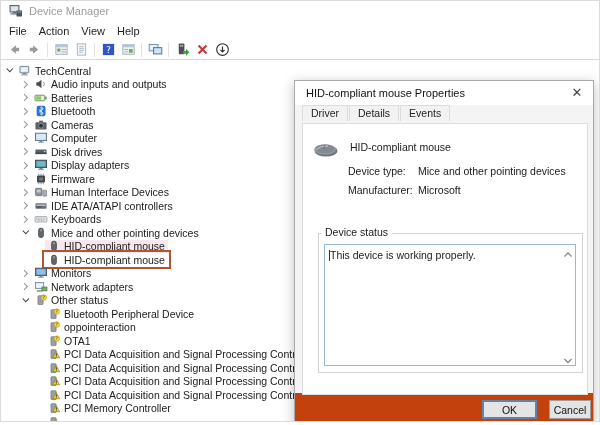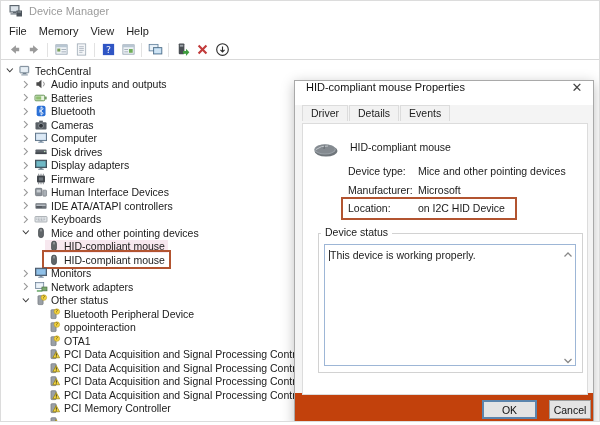--- a/index.html
+++ b/index.html
@@ -25,21 +25,21 @@
   .expander svg { width:9px; height:11px; }
   .row-content { display:flex; align-items:center; height:13px; padding:0 3px 0 1px; }
   .tree-icon { width:15px; height:13px; display:flex; align-items:center; justify-content:center; margin-right:3px; flex:0 0 15px; }
   .tree-icon svg { width:14px; height:12px; }
   .tree-row.annotated .row-content { outline:2px solid var(--ann); outline-offset:1px; }
   .tree-row.selected .row-content { background:rgba(238,205,219,0.45); }
 
   
   .dialog { position:absolute; left:293px; top:79px; width:300px; height:346px; background:#f4f4f4;
             border:1px solid #a9a9a9; box-shadow:0 3px 12px rgba(0,0,0,.25); font-size:10.5px; color:#1a1a1a; }
-  .dlg-titlebar { height:24px; background:#fff; display:flex; padding:0 9px 0 11px; }
+  .dlg-titlebar { height:24px; background:#fff; display:flex; align-items:center; padding:0 9px 0 11px; }
   .dlg-title { flex:1; font-size:11px; color:#111; }
   .dlg-close { font-size:13px; color:#444; width:14px; text-align:center; line-height:14px; }
   .tabs { position:absolute; left:7px; top:24px; display:flex; align-items:flex-end; z-index:3; }
   .tab { height:16px; line-height:15px; padding:0 8px; font-size:10.5px; color:#222; background:#f2f2f2;
          border:1px solid #dcdcdc; border-bottom:none; margin-right:1px; }
   .tab.active { height:19px; line-height:18px; background:#fff; margin-bottom:-1px; }
   .tab-page { position:absolute; left:7px; top:42px; width:286px; height:272px; background:#fff; border:1px solid #dcdcdc; z-index:2; }
 
   .dev-header-icon { position:absolute; left:8px; top:16px; width:30px; height:18px; }
   .dev-header-name { position:absolute; left:47px; top:17px; }
@@ -75,21 +75,21 @@
           <rect x="5" y="8" width="3" height="1.2" fill="#5d666e"></rect>
           <rect x="2.5" y="9.2" width="8" height="1.4" fill="#7d868e"></rect>
           <rect x="8.5" y="6.5" width="5.5" height="6" fill="#4c545b"></rect>
           <rect x="9.5" y="7.5" width="3.5" height="1" fill="#9aa3aa"></rect>
         </svg></span>
     <span class="title-text">Device Manager</span>
   </div>
 
   <div class="menubar">
       <span class="menu-item">File</span>
-      <span class="menu-item">Memory</span>
+      <span class="menu-item">Action</span>
       <span class="menu-item">View</span>
       <span class="menu-item">Help</span>
     </div>
 
   <div class="toolbar">
       <span class="tb-icon">
         <svg viewBox="0 0 16 16">
           <path d="M9.5 3.5 L4.2 8 L9.5 12.5 V9.8 H13 V6.2 H9.5 Z" fill="#9a9a9a"></path>
         </svg>
       </span>
@@ -591,24 +591,20 @@
       <span class="dev-header-name">HID-compliant mouse</span>
       <div class="fields">
           <div class="field-row">
             <span class="field-label">Device type:</span>
             <span class="field-value">Mice and other pointing devices</span>
           </div>
           <div class="field-row">
             <span class="field-label">Manufacturer:</span>
             <span class="field-value">Microsoft</span>
           </div>
-          <div class="field-row annotated">
-            <span class="field-label">Location:</span>
-            <span class="field-value">on I2C HID Device</span>
-          </div>
         </div>
       <span class="status-legend">Device status</span>
       <div class="status-group">
         <div class="status-box">
           <div class="status-text"><span class="caret"></span><span>This device is working properly.</span></div>
           <span class="sb-up"><svg viewBox="0 0 8 6">
                 <path d="M1.2 4.4 L4 1.6 L6.8 4.4" stroke="#888" fill="none"></path>
               </svg></span>
           <span class="sb-down"><svg viewBox="0 0 8 6">
                 <path d="M1.2 1.6 L4 4.4 L6.8 1.6" stroke="#888" fill="none"></path>

